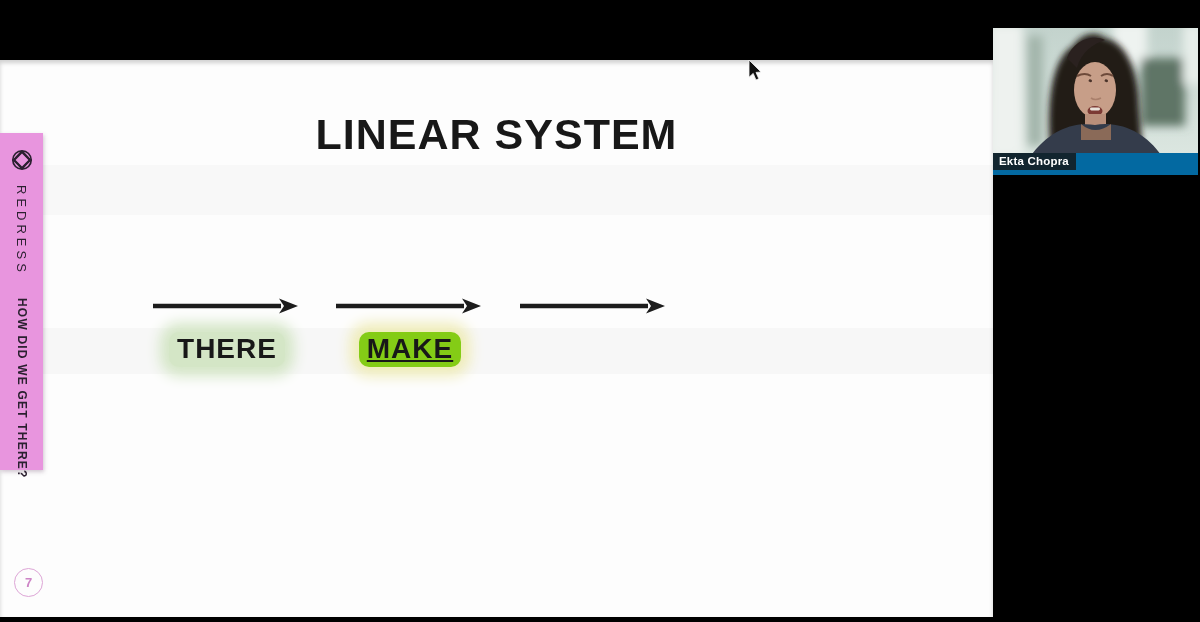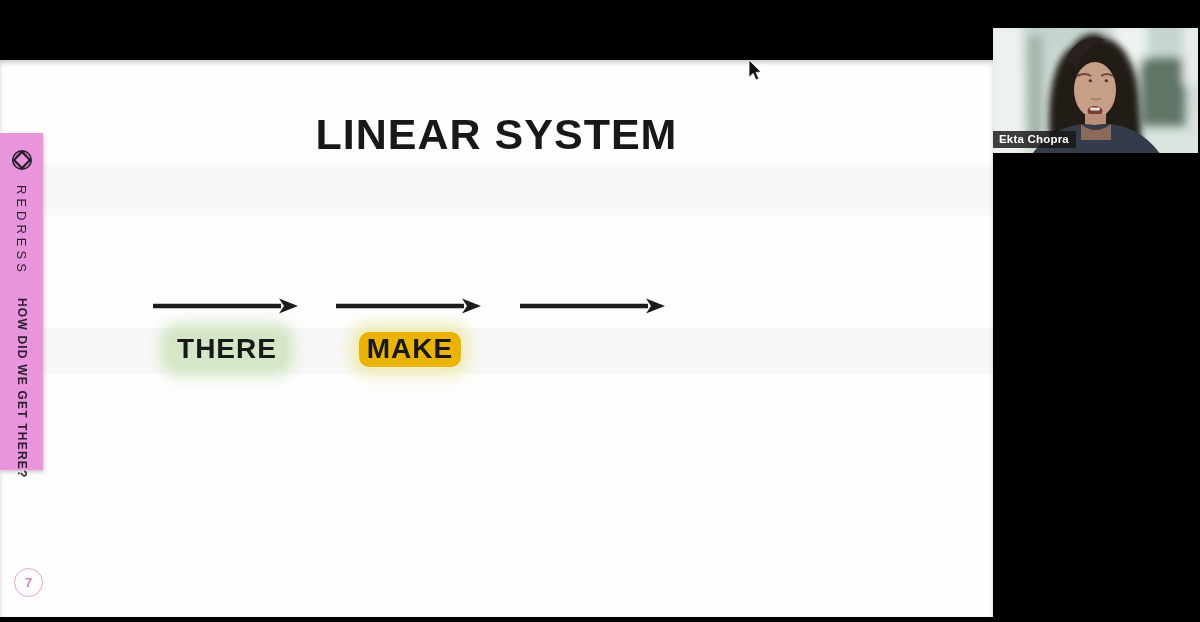--- a/index.html
+++ b/index.html
@@ -45,21 +45,21 @@
     font-family:"Liberation Sans",sans-serif;
   }
   
   .page-circle{
     position:absolute;left:14px;top:508px;width:27px;height:27px;border-radius:50%;
     border:1.6px solid #dda5d6;color:#cd84c6;font-size:13px;font-weight:600;
     display:flex;align-items:center;justify-content:center;background:transparent;
   }
   
   .webcam{
-    position:absolute;left:993px;top:28px;width:205px;height:125px;overflow:hidden;background:#0369a1;
+    position:absolute;left:993px;top:28px;width:205px;height:147px;overflow:hidden;background:#0369a1;
   }
   .name-tag{
     position:absolute;left:0;bottom:5px;background:rgba(22,22,22,.82);color:#fff;
     font-size:11.5px;font-weight:700;padding:2px 7px 3px 6px;letter-spacing:.2px;
   }
   
   .cursor{position:absolute;left:748px;top:60px;}
 </style>
 </head>
 <body>
@@ -91,21 +91,21 @@
         <line x1="1" y1="8" x2="129" y2="8" stroke="#1c1c1c" stroke-width="4.6"></line>
         <polygon points="127,0.5 146,8 127,15.5 132,8" fill="#1c1c1c"></polygon>
       </svg>
       <div class="stage-word-wrap"><span class="stage-word" style="background: rgb(212, 230, 198); box-shadow: rgb(212, 230, 198) 0px 0px 14px 9px;">THERE</span></div>
     </div>
     <div class="flow-stage fs1">
       <svg class="flow-arrow" width="146" height="16" viewBox="0 0 146 16">
         <line x1="1" y1="8" x2="129" y2="8" stroke="#1c1c1c" stroke-width="4.6"></line>
         <polygon points="127,0.5 146,8 127,15.5 132,8" fill="#1c1c1c"></polygon>
       </svg>
-      <div class="stage-word-wrap"><span class="stage-word" style="background: #eab308; box-shadow: rgb(239, 236, 184) 0px 0px 14px 9px;">MAKE</span></div>
+      <div class="stage-word-wrap"><span class="stage-word" style="background: #84cc16; box-shadow: rgb(239, 236, 184) 0px 0px 14px 9px; text-decoration: underline;">MAKE</span></div>
     </div>
     <div class="flow-stage fs2">
       <svg class="flow-arrow" width="146" height="16" viewBox="0 0 146 16">
         <line x1="1" y1="8" x2="129" y2="8" stroke="#1c1c1c" stroke-width="4.6"></line>
         <polygon points="127,0.5 146,8 127,15.5 132,8" fill="#1c1c1c"></polygon>
       </svg>
     </div>
 
     <div class="page-circle">7</div>
   </div>

